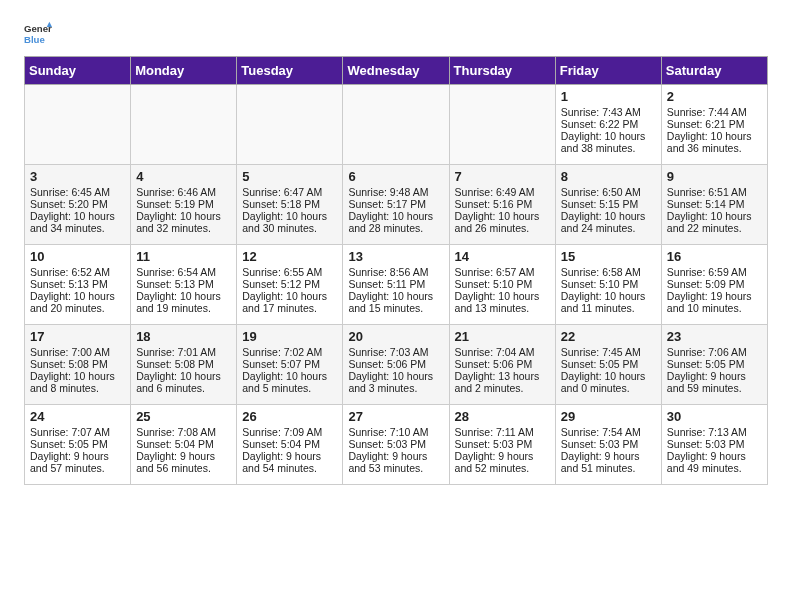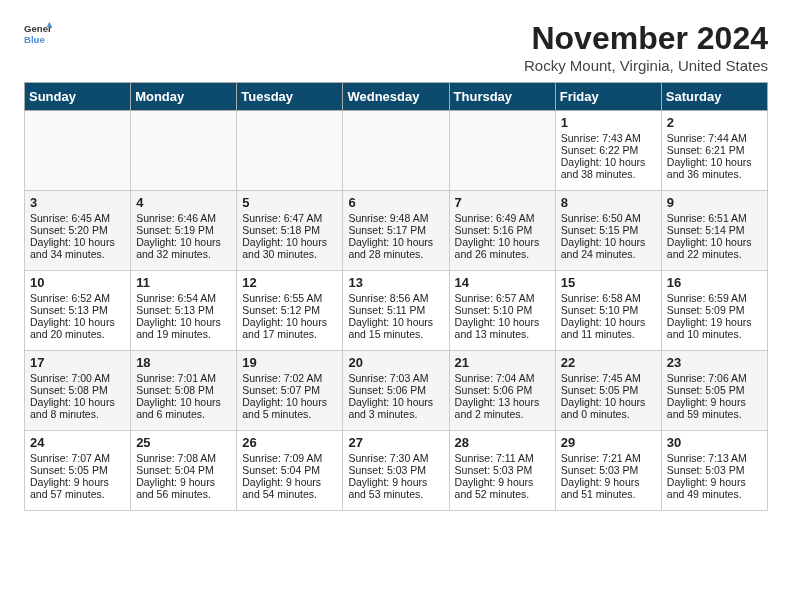--- a/index.html
+++ b/index.html
@@ -37,21 +37,21 @@
       font-size: 15px;
       color: #444;
     }
     table {
       width: 100%;
       border-collapse: collapse;
       margin-top: 8px;
       table-layout: fixed;
     }
     thead tr th {
-      background: #0c4a6e;
+      background: #4c1d95;
       color: #fff;
       font-size: 13px;
       font-weight: bold;
       padding: 6px 4px;
       text-align: left;
       border: 1px solid #aaa;
     }
     tbody tr td {
       vertical-align: top;
       border: 1px solid #ccc;
@@ -77,24 +77,20 @@
 </head>
 <body>
 
 <div class="header-row">
   <div class="logo">
     <svg class="logo-icon" viewBox="0 0 32 32">
       <text x="0" y="14" font-size="11" font-weight="bold" fill="#333">General</text>
       <text x="0" y="26" font-size="11" font-weight="bold" fill="#4a90d9">Blue</text>
       <polygon points="26,8 32,8 29,2" fill="#4a90d9"></polygon>
     </svg>
-  </div>
-  <div class="title-block">
-    <div class="month-year">November 2024</div>
-    <div class="location">Rocky Mount, Virginia, United States</div>
   </div>
 </div>
 
 <table>
   <thead>
     <tr>
     <th>Sunday</th>
         <th>Monday</th>
         <th>Tuesday</th>
         <th>Wednesday</th>
@@ -269,33 +265,33 @@
           <div>Daylight: 9 hours and 56 minutes.</div>
         </td>
         <td>
           <span class="day-num">26</span>
           <div>Sunrise: 7:09 AM</div>
           <div>Sunset: 5:04 PM</div>
           <div>Daylight: 9 hours and 54 minutes.</div>
         </td>
         <td>
           <span class="day-num">27</span>
-          <div>Sunrise: 7:30 AM</div>
+          <div>Sunrise: 7:10 AM</div>
           <div>Sunset: 5:03 PM</div>
           <div>Daylight: 9 hours and 53 minutes.</div>
         </td>
         <td>
           <span class="day-num">28</span>
           <div>Sunrise: 7:11 AM</div>
           <div>Sunset: 5:03 PM</div>
           <div>Daylight: 9 hours and 52 minutes.</div>
         </td>
         <td>
           <span class="day-num">29</span>
-          <div>Sunrise: 7:21 AM</div>
+          <div>Sunrise: 7:54 AM</div>
           <div>Sunset: 5:03 PM</div>
           <div>Daylight: 9 hours and 51 minutes.</div>
         </td>
         <td>
           <span class="day-num">30</span>
           <div>Sunrise: 7:13 AM</div>
           <div>Sunset: 5:03 PM</div>
           <div>Daylight: 9 hours and 49 minutes.</div>
         </td>
       </tr>

